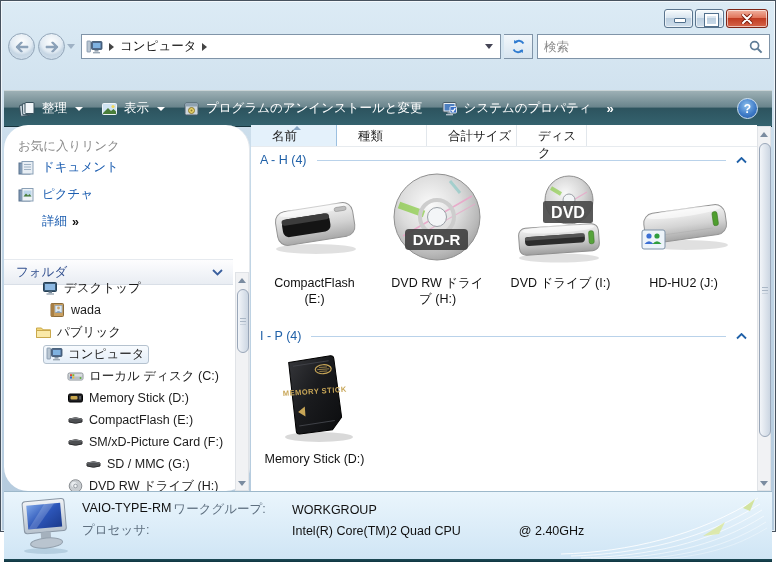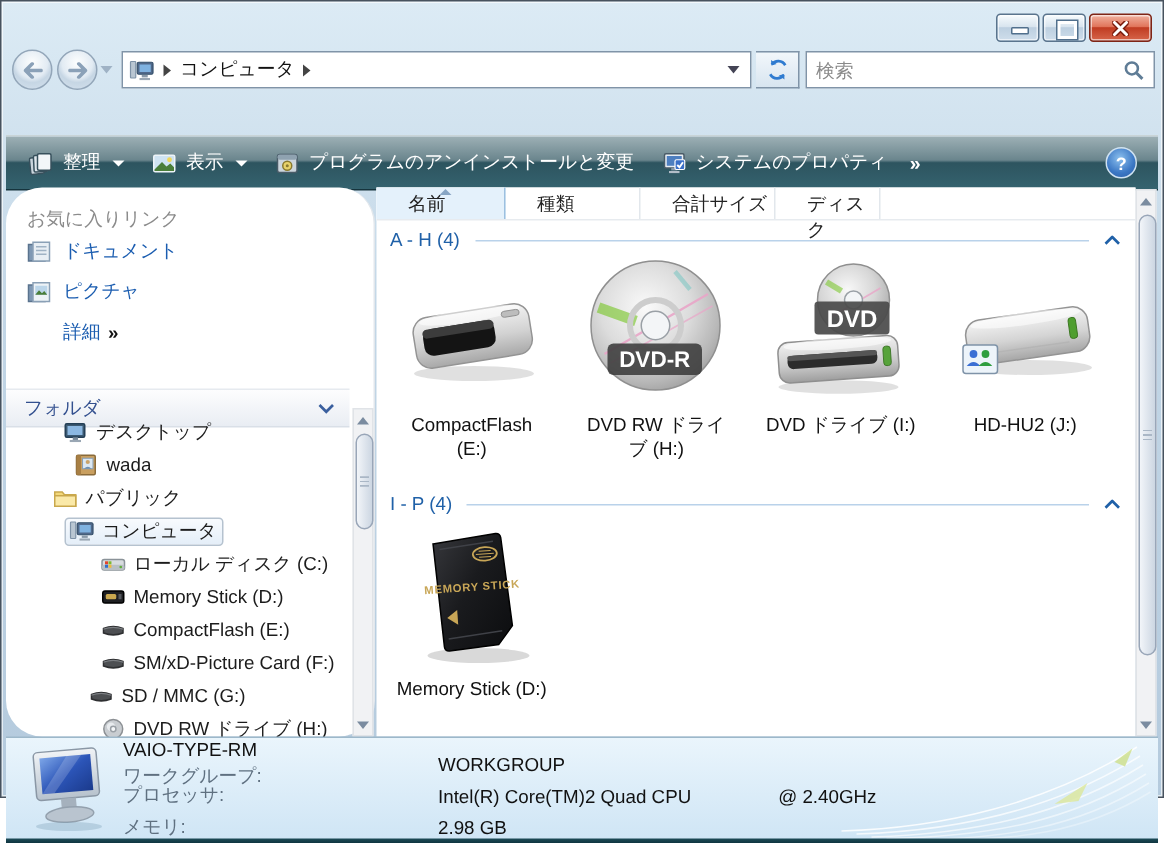--- a/index.html
+++ b/index.html
@@ -80,21 +80,21 @@
   .tiles{position:absolute;display:flex;}
   .tile{width:123px;display:flex;flex-direction:column;align-items:center;}
   .tile .icon-box{height:102px;display:flex;align-items:center;justify-content:center;}
   .tile .label{width:104px;text-align:center;font-size:12.5px;line-height:16px;color:#111;margin-top:4px;}
   
   .details{position:absolute;left:3px;top:490px;right:3px;height:68px;background:linear-gradient(#eaf5fc,#cfe5f5);
     border-top:1px solid #9db8ca;overflow:hidden;}
   .d-icon{position:absolute;left:12px;top:5px;}
   .d-rows{position:absolute;left:78px;top:7px;font-size:12.5px;color:#111;}
   .d-row{display:flex;height:21px;align-items:center;}
-  .d-cell1{width:205px;display:flex;justify-content:flex-start;gap:2px;white-space:nowrap;flex-direction:column;}
+  .d-cell1{width:205px;display:flex;justify-content:flex-start;gap:2px;white-space:nowrap;}
   .d-label{color:#5f7080;}
   .d-val{margin-left:5px;white-space:nowrap;}
   .d-extra{margin-left:58px;}
   .swoosh{position:absolute;right:4px;bottom:0;}
   .bottom-accent{position:absolute;left:3px;right:3px;top:558px;height:3px;background:linear-gradient(#1d4b57,#0f3540);}
   .ico16{width:17px;height:16px;flex:0 0 auto;}
 </style>
 </head>
 <body>
 
@@ -306,21 +306,21 @@
         </svg>
         <span>CompactFlash (E:)</span>
       </div>
       <div class="t-row" style="top:159px;left:63px">
         <svg class="ico16" viewBox="0 0 17 16">
           <path d="M2 7 Q8.5 4.5 15 7 L15 10 Q8.5 12.5 2 10 Z" fill="#4d4f52" stroke="#2e2f31"></path>
           <path d="M2 7 Q8.5 4.5 15 7 L15 7.8 Q8.5 5.5 2 7.8 Z" fill="#7b7e82"></path>
         </svg>
         <span>SM/xD-Picture Card (F:)</span>
       </div>
-      <div class="t-row" style="top:181px;left:55px">
+      <div class="t-row" style="top:181px;left:81px">
         <svg class="ico16" viewBox="0 0 17 16">
           <path d="M2 7 Q8.5 4.5 15 7 L15 10 Q8.5 12.5 2 10 Z" fill="#4d4f52" stroke="#2e2f31"></path>
           <path d="M2 7 Q8.5 4.5 15 7 L15 7.8 Q8.5 5.5 2 7.8 Z" fill="#7b7e82"></path>
         </svg>
         <span>SD / MMC (G:)</span>
       </div>
       <div class="t-row" style="top:203px;left:63px">
         <svg class="ico16" viewBox="0 0 17 16">
           <circle cx="8.5" cy="8" r="6.3" fill="#c9cdd1" stroke="#8c9094"></circle>
           <circle cx="7" cy="6.5" r="2.8" fill="#e8ebee"></circle>
@@ -555,26 +555,20 @@
         </div>
         <span class="d-val">WORKGROUP</span>
       </div>
       <div class="d-row">
         <div class="d-cell1">
           <span class="d-label">プロセッサ:</span>
         </div>
         <span class="d-val">Intel(R) Core(TM)2 Quad CPU</span>
         <span class="d-val d-extra">@ 2.40GHz</span>
       </div>
-      <div class="d-row">
-        <div class="d-cell1">
-          <span class="d-label">メモリ:</span>
-        </div>
-        <span class="d-val">2.98 GB</span>
-      </div>
     </div>
 
     <svg class="swoosh" width="215" height="66" viewBox="0 0 215 66">
       <g fill="none" stroke="#ffffff">
         <path d="M8 60 C75 58 145 42 205 4" stroke-opacity="0.85"></path>
         <path d="M18 62 C85 60 150 46 207 10" stroke-opacity="0.75"></path>
         <path d="M28 64 C95 62 155 50 209 16" stroke-opacity="0.65"></path>
         <path d="M38 65 C105 64 160 54 211 22" stroke-opacity="0.55"></path>
         <path d="M48 66 C115 66 165 58 213 28" stroke-opacity="0.45"></path>
         <path d="M58 66 C125 67 170 61 214 34" stroke-opacity="0.35"></path>

